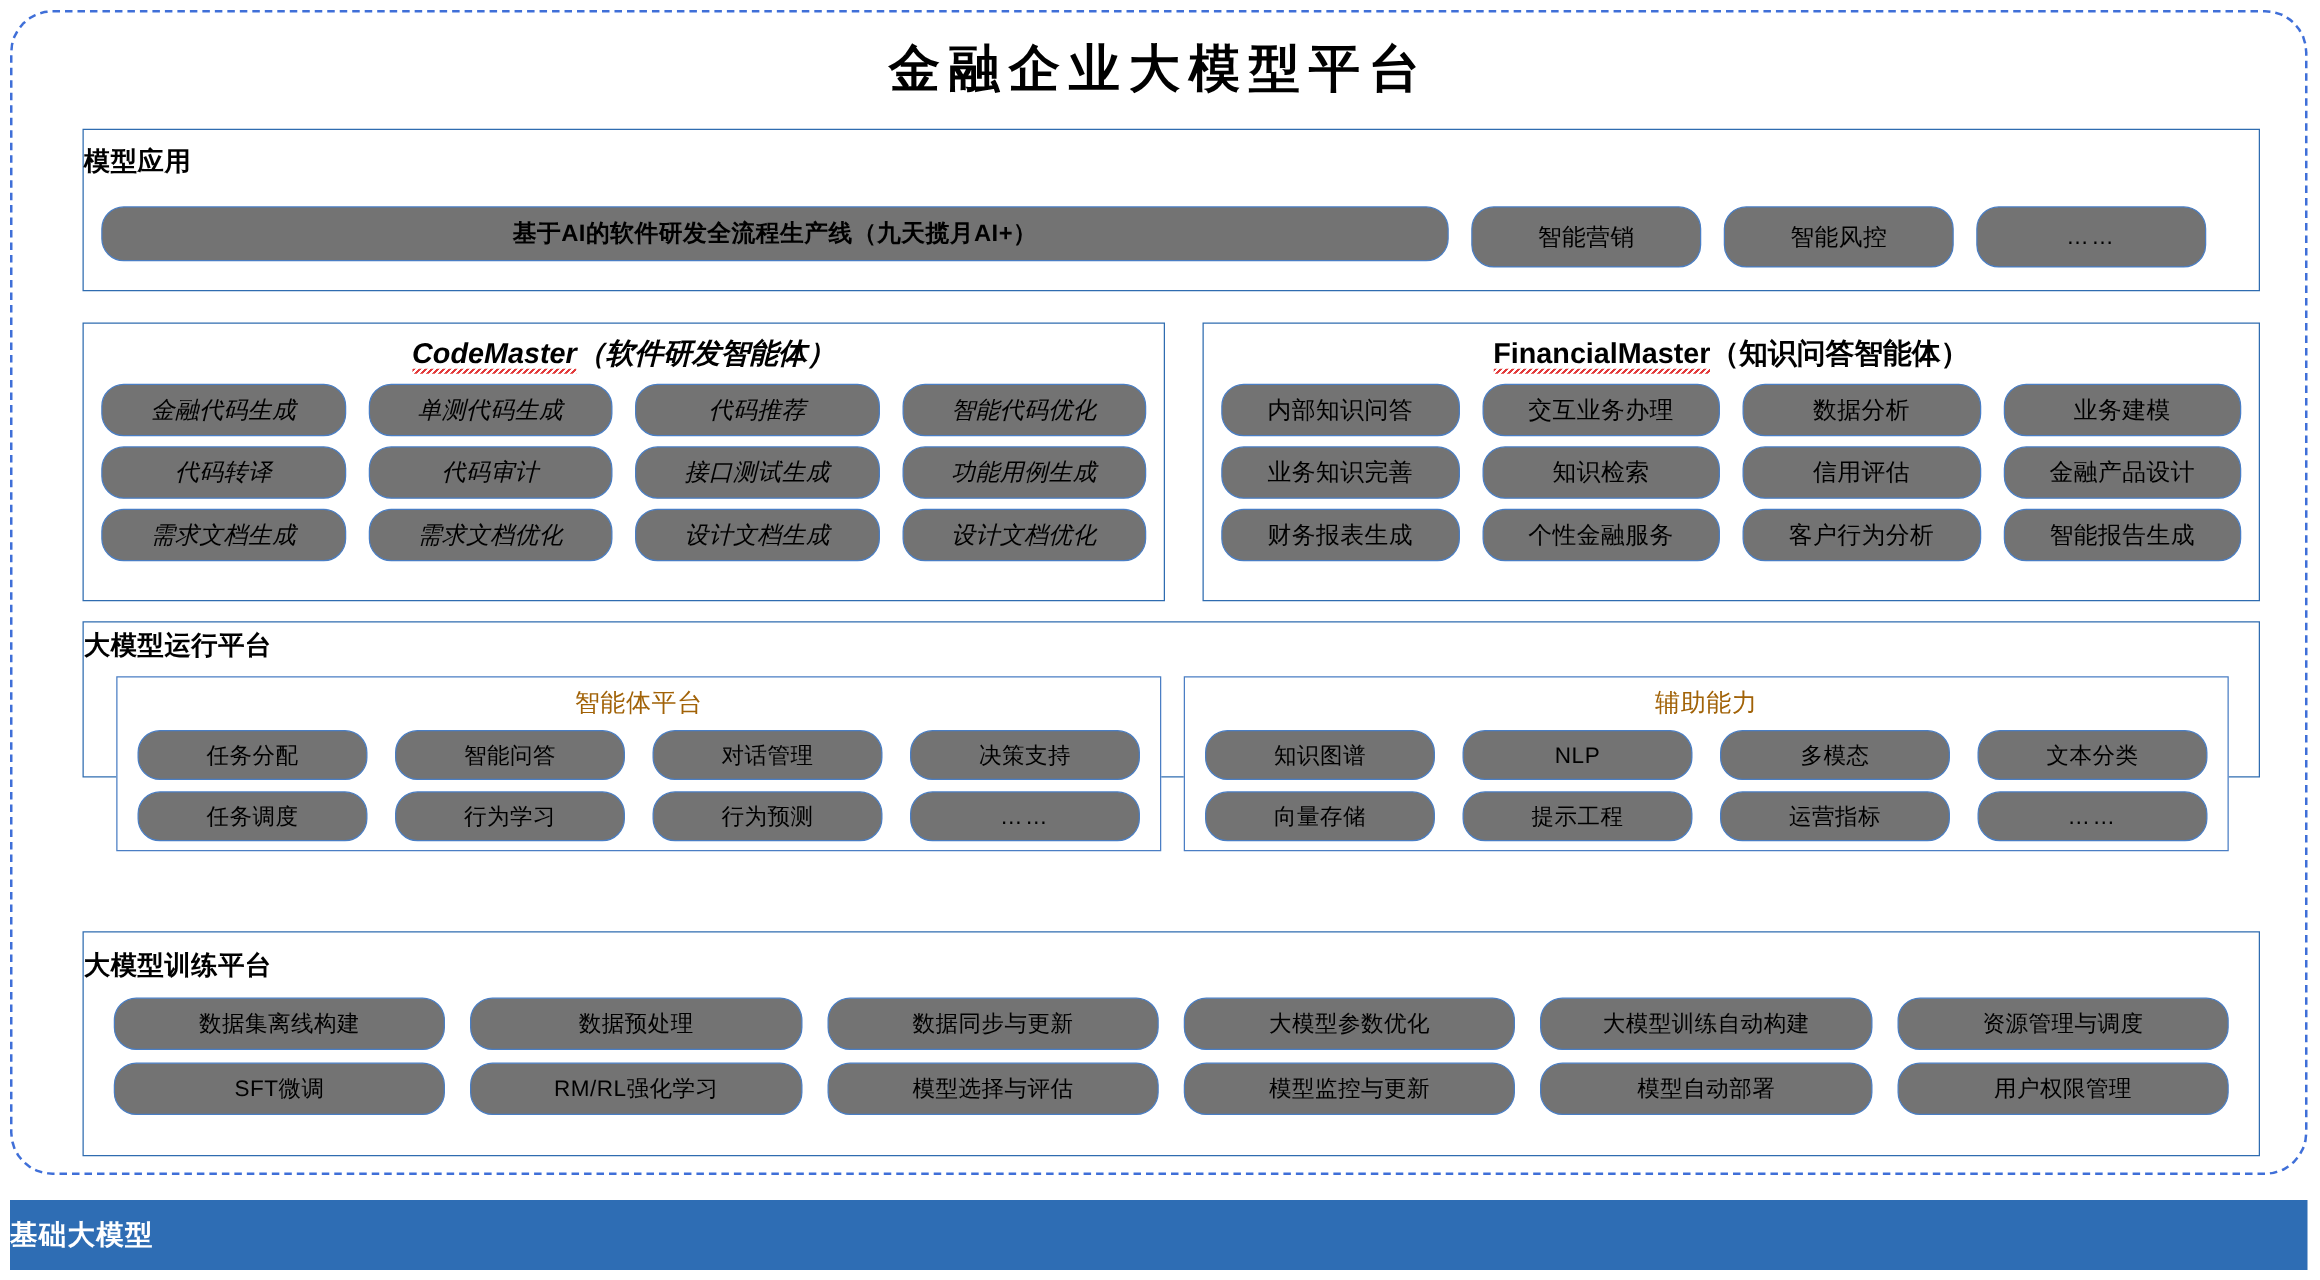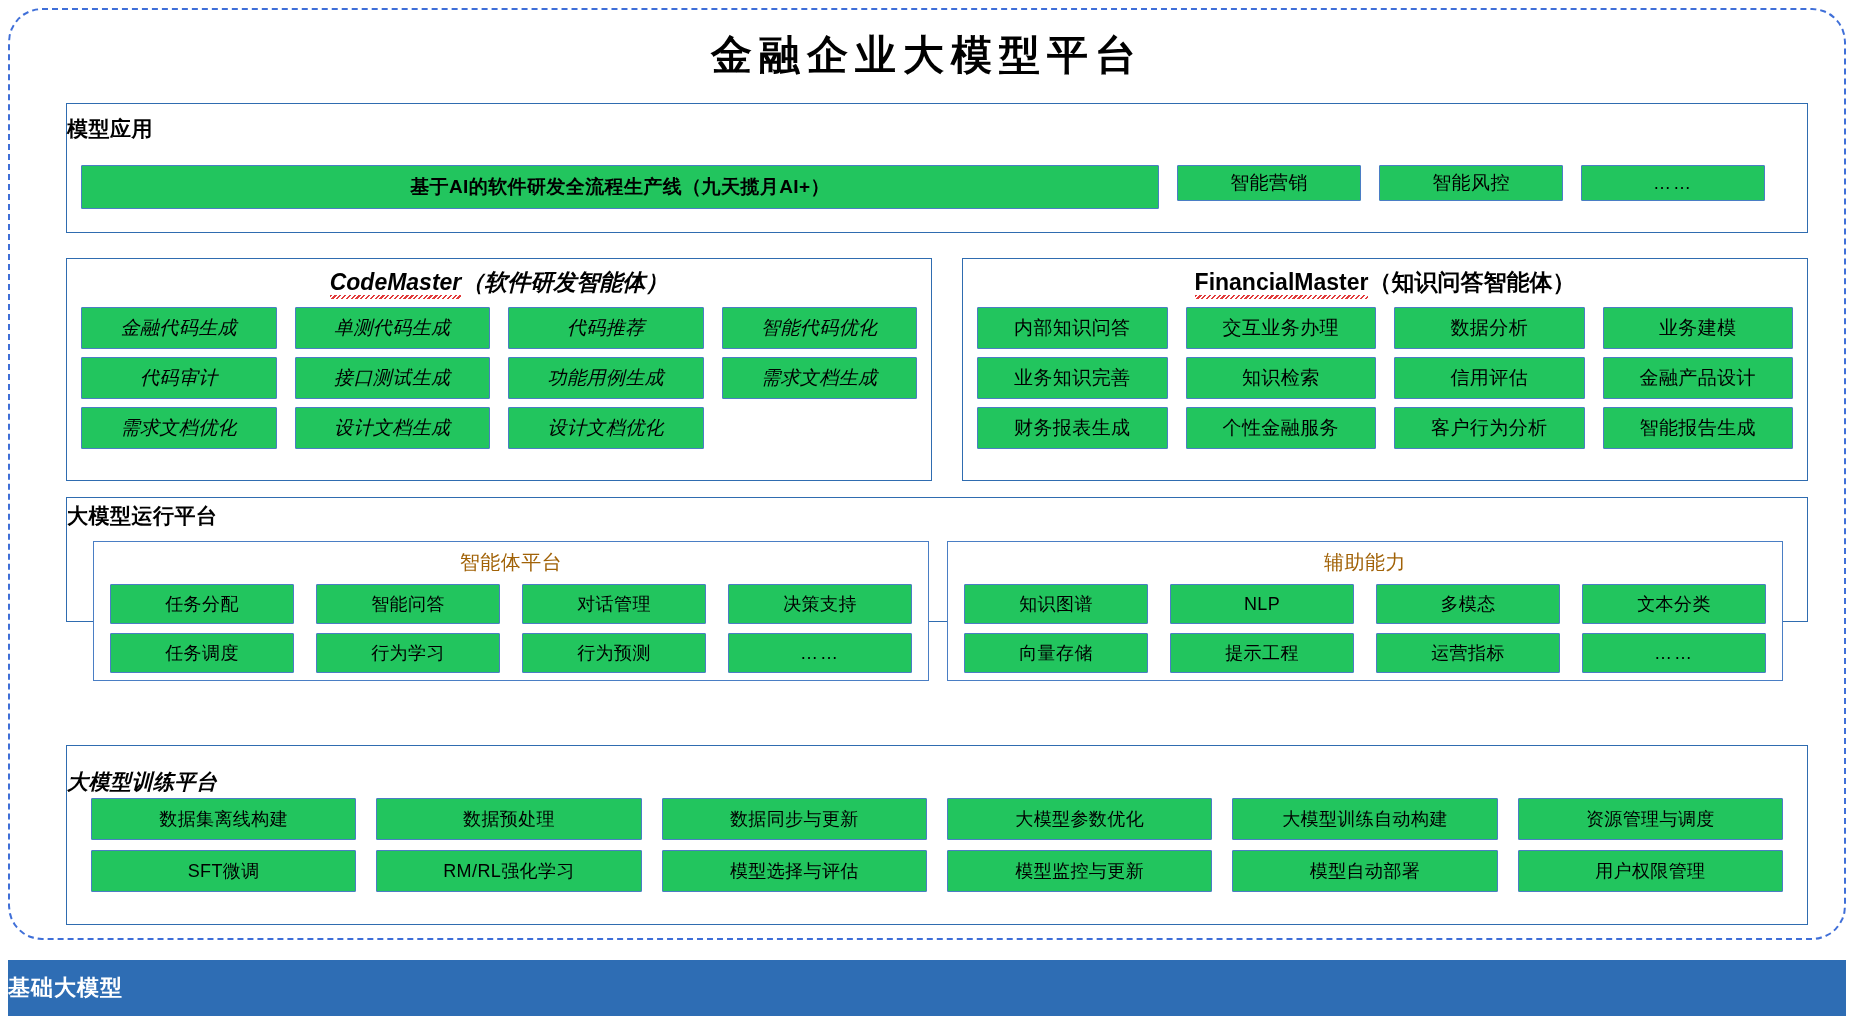--- a/index.html
+++ b/index.html
@@ -68,22 +68,22 @@
     font-size: 20px;
     font-weight: normal;
     color: #a16207;
     letter-spacing: 0.5px;
   }
 
   
   .pill {
     box-sizing: border-box;
     border: 1.4px solid #4a7ec4;
-    border-radius: 1px;
-    background: #22c55e;
+    border-radius: 18px;
+    background: #737373;
     display: flex;
     align-items: center;
     justify-content: center;
     font-size: 19px;
     color: #000000;
     text-align: right;
     white-space: nowrap;
     letter-spacing: 0.4px;
   }
   .pill.small { font-size: 18px; }
@@ -99,21 +99,21 @@
     left: 14px; right: 14px; top: 61px;
     display: flex;
     gap: 18px;
   }
   #pill-ai-pipeline {
     flex: 0 0 1078px;
     height: 44px;
     font-weight: bold;
     font-size: 19px;
   }
-  #app-row .pill-sm { flex: 0 0 184px; height: 36px; }
+  #app-row .pill-sm { flex: 0 0 184px; height: 49px; }
 
   
   .agent-panel {
     position: absolute;
     top: 248px;
     height: 223px;
     box-sizing: border-box;
     border: 1.6px solid #2f6cb0;
     background: #ffffff;
   }
@@ -164,21 +164,21 @@
     grid-template-columns: repeat(4, 1fr);
     grid-auto-rows: 40px;
     column-gap: 22px;
     row-gap: 9px;
   }
 
   
   #section-training {
     left: 56px; top: 735px; width: 1742px; height: 180px;
   }
-  #section-training > .section-title { margin-top: 22px; font-style: italic; }
+  #section-training > .section-title { margin-top: 12px; }
   #training-grid {
     position: absolute;
     left: 24px; right: 24px; top: 52px;
     display: grid;
     grid-template-columns: repeat(6, 1fr);
     grid-auto-rows: 42px;
     column-gap: 20px;
     row-gap: 10px;
   }
 
@@ -218,20 +218,21 @@
 
   <div class="agent-panel" id="panel-codemaster">
     <div class="agent-title">
       <span class="latin">CodeMaster</span><span>（软件研发智能体）</span>
     </div>
     <div class="agent-grid">
       <div class="pill">金融代码生成</div>
       <div class="pill">单测代码生成</div>
       <div class="pill">代码推荐</div>
       <div class="pill">智能代码优化</div>
+      <div class="pill">代码转译</div>
       <div class="pill">代码审计</div>
       <div class="pill">接口测试生成</div>
       <div class="pill">功能用例生成</div>
       <div class="pill">需求文档生成</div>
       <div class="pill">需求文档优化</div>
       <div class="pill">设计文档生成</div>
       <div class="pill">设计文档优化</div>
     </div>
   </div>
 

